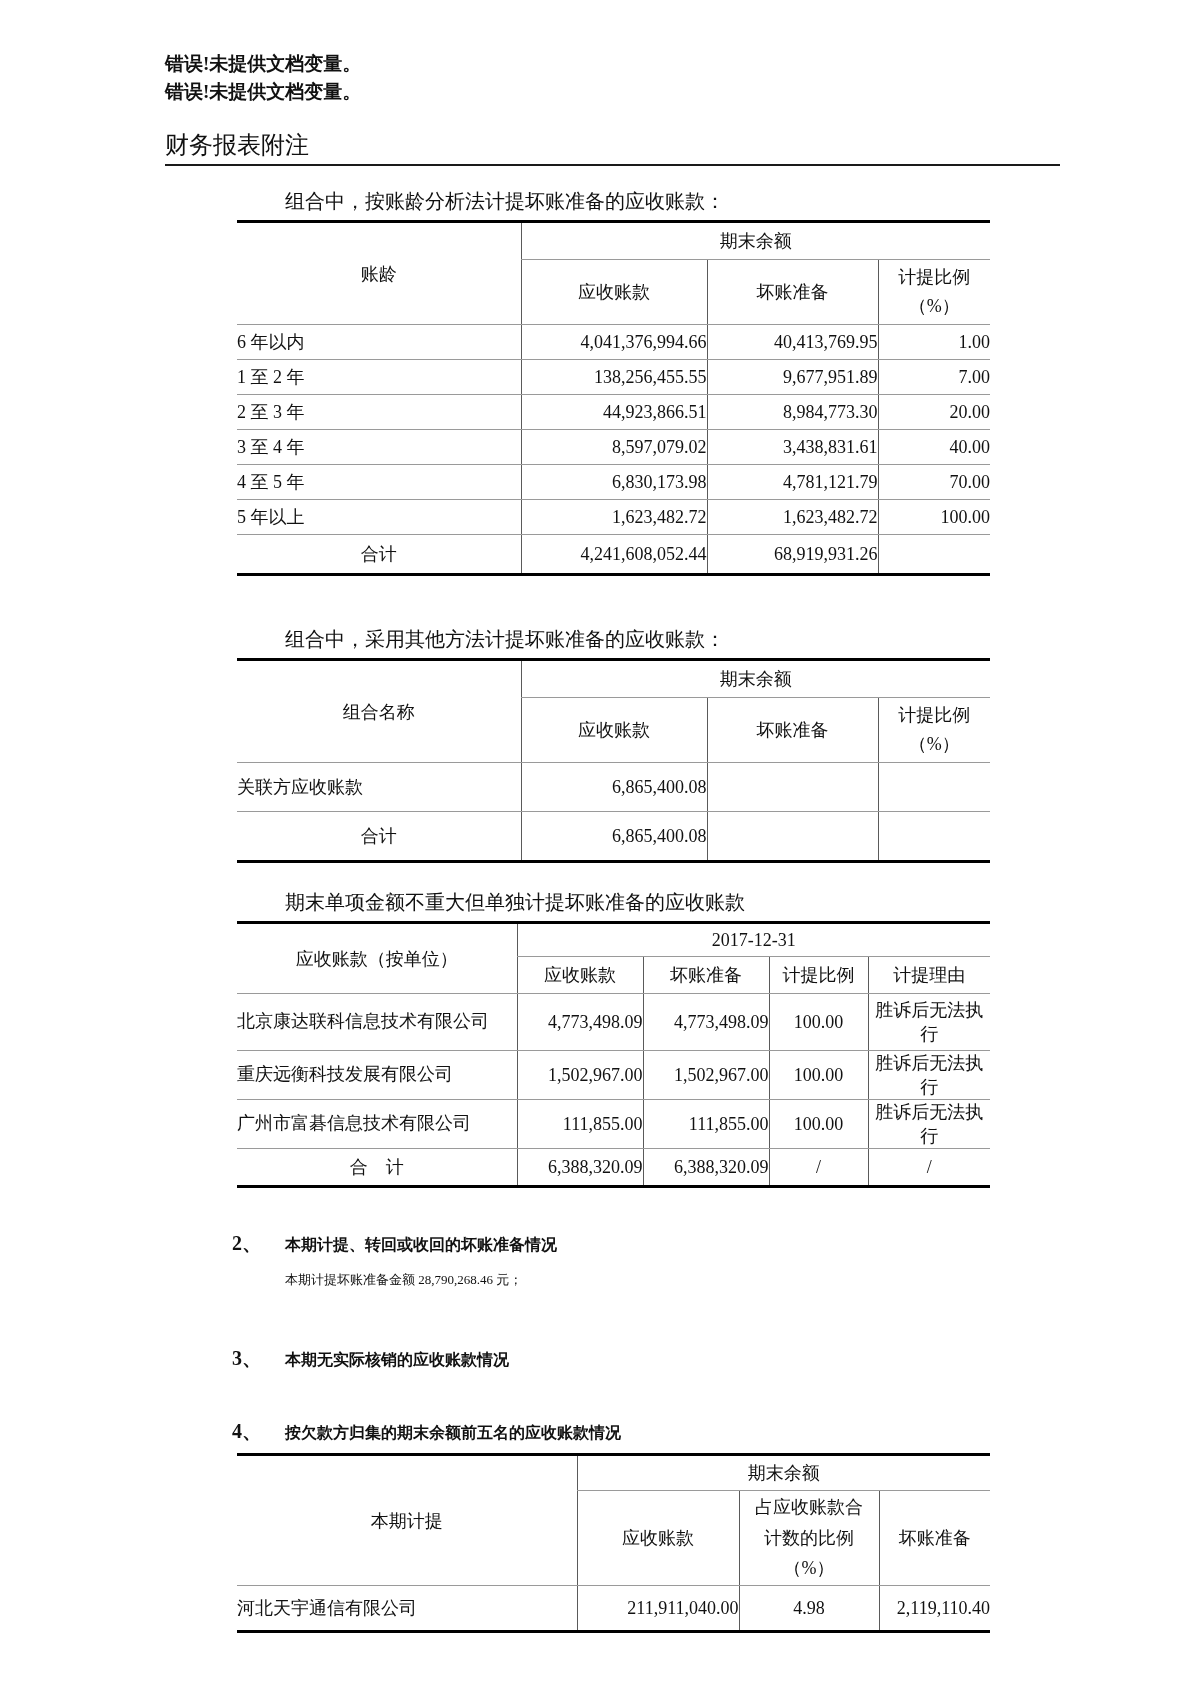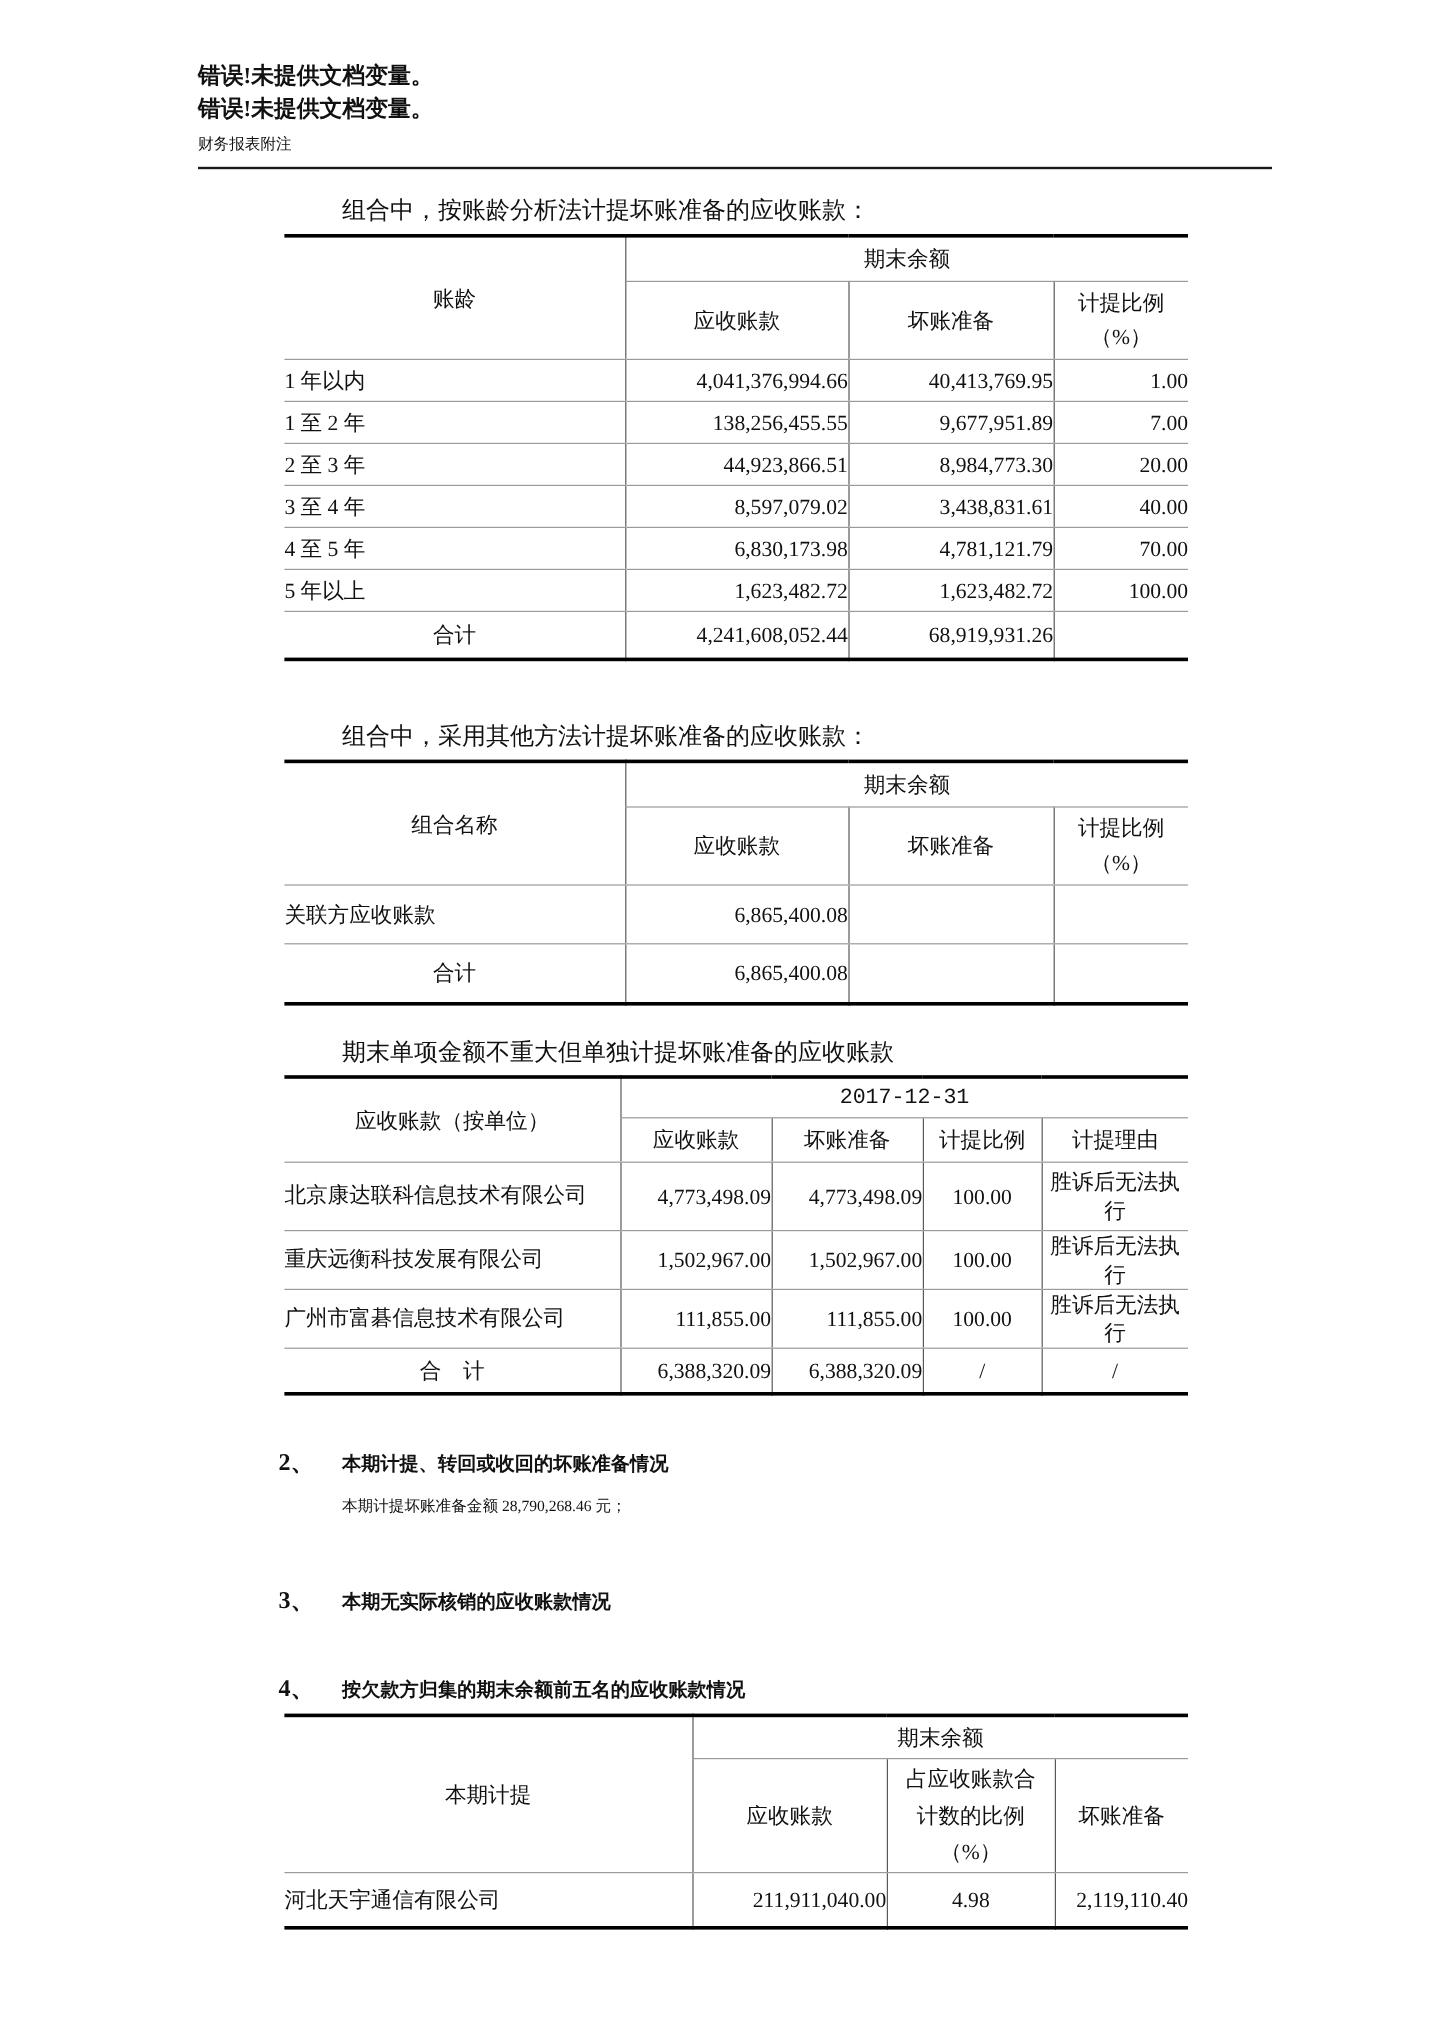--- a/index.html
+++ b/index.html
@@ -6,21 +6,21 @@
   body{
     width:1200px;height:1696px;overflow:hidden;
     font-family:"Liberation Serif","DejaVu Serif",serif;
     color:#111;
   }
   .page{padding:50px 140px 15px 165px;}
 
   
   .doc-header{width:895px;border-bottom:2px solid #1a1a1a;padding-bottom:5px;}
   .err-line{font-weight:bold;font-size:19px;line-height:28px;}
-  .sub-line{font-size:13px;line-height:28px;}
+  .sub-line{font-size:24px;line-height:28px;margin-top:25px;}
 
   
   .tbl-title{font-size:20px;margin:0 0 0 120px;line-height:26px;}
   .mt-t1{margin-top:22px;}
   .mt-t2{margin-top:50px;}
   .mt-t3{margin-top:26px;}
 
   
   table.fin{
     border-collapse:collapse;table-layout:fixed;
@@ -34,21 +34,21 @@
   }
   table.fin tr:last-child > td{border-bottom:none;}
   td.vl{border-left:1px solid #5a5a5a;}
   td.hd{text-align:center;}
   td.lab{text-align:left;padding-left:12px;}
   td.ctr{text-align:center;}
   td.num{text-align:right;padding-right:14px;}
   td.pct{text-align:right;padding-right:32px;}
   .h-grp td{height:36px;}
   .h-sub td{height:64px;}
-  .h-grp3 td{height:32px;font-family:Liberation Mono, monospace;}
+  .h-grp3 td{height:32px;}
   .h-sub3 td{height:36px;}
   .h-grp4 td{height:34px;}
   .h-sub4 td{height:94px;}
   .r34 td{height:34px;}
   .r38 td{height:38px;}
   .r36 td{height:36px;}
   .r44 td{height:44px;}
   .r48 td{height:48px;}
   .r56 td{height:56px;}
   .wrapcell{padding-right:28px;line-height:1.55;}
@@ -91,21 +91,21 @@
     </tr>
     <tr class="h-sub">
       <td class="hd vl">应收账款</td>
       <td class="hd vl">坏账准备</td>
       <td class="hd vl twoline">
         <div>计提比例</div>
         <div>（%）</div>
       </td>
     </tr>
     <tr class="r34">
-      <td class="lab">1 年以内</td>
+      <td class="lab">6 年以内</td>
       <td class="num vl">4,041,376,994.66</td>
       <td class="num vl">40,413,769.95</td>
       <td class="pct vl">1.00</td>
     </tr>
     <tr class="r34">
       <td class="lab">1 至 2 年</td>
       <td class="num vl">138,256,455.55</td>
       <td class="num vl">9,677,951.89</td>
       <td class="pct vl">7.00</td>
     </tr>

